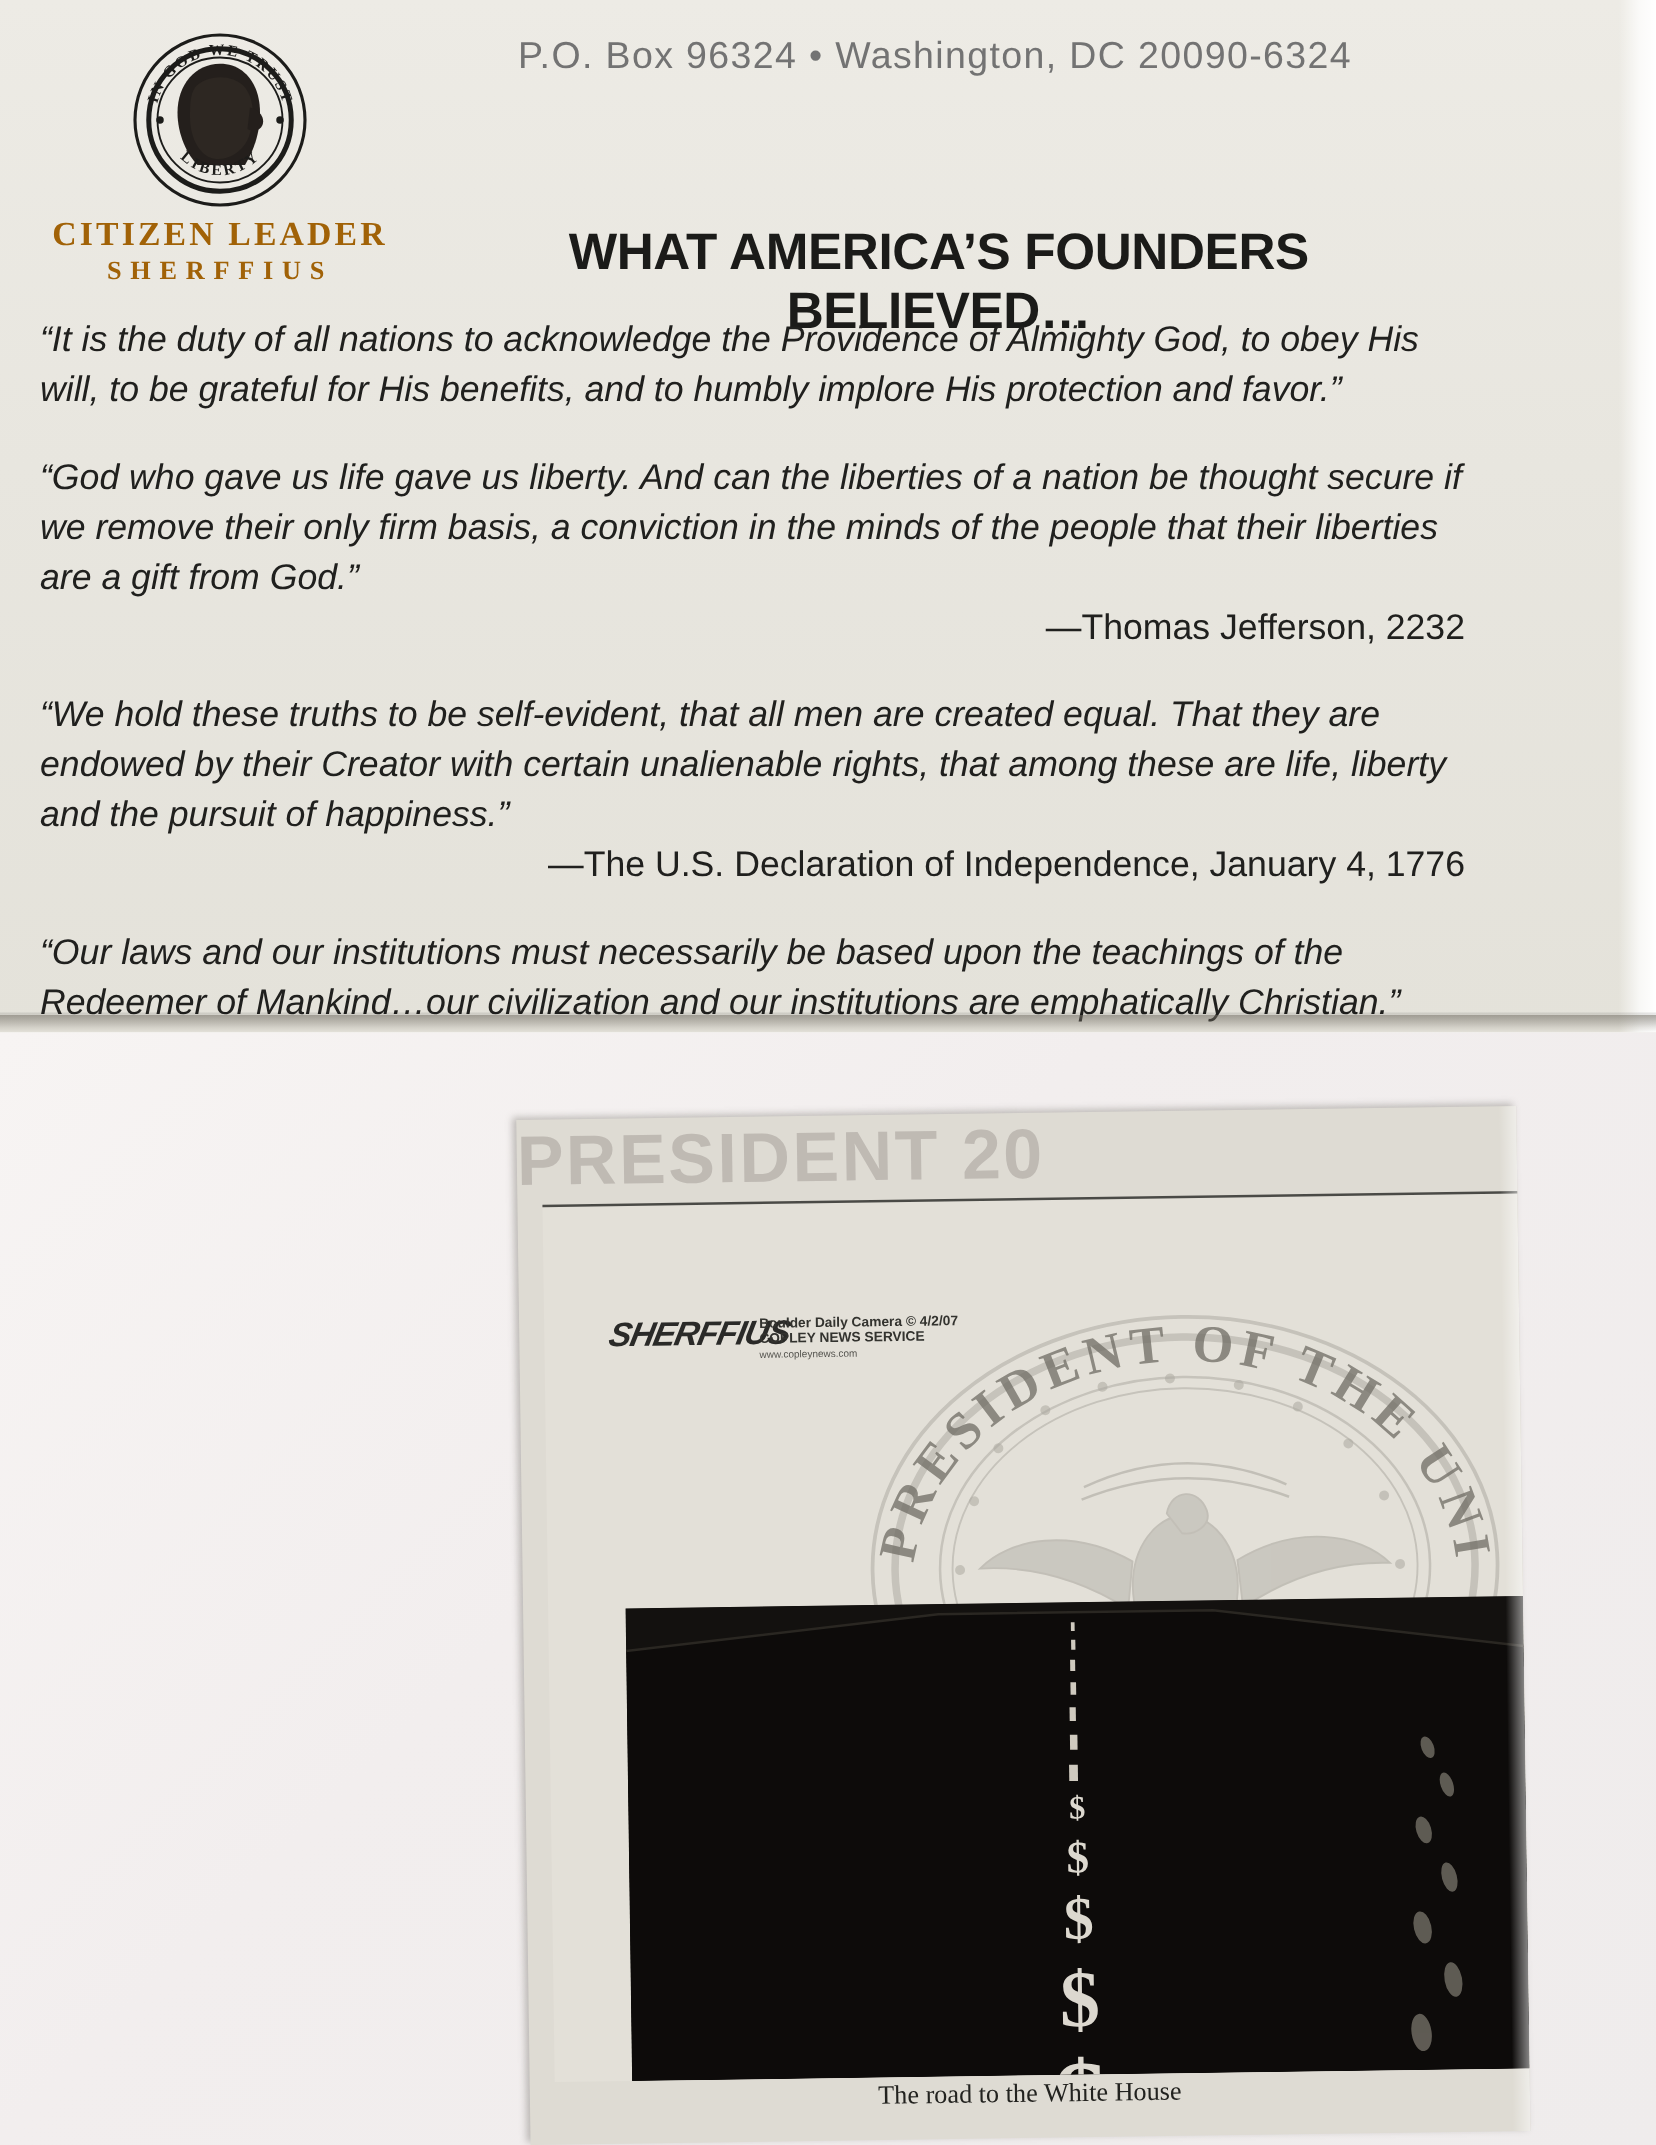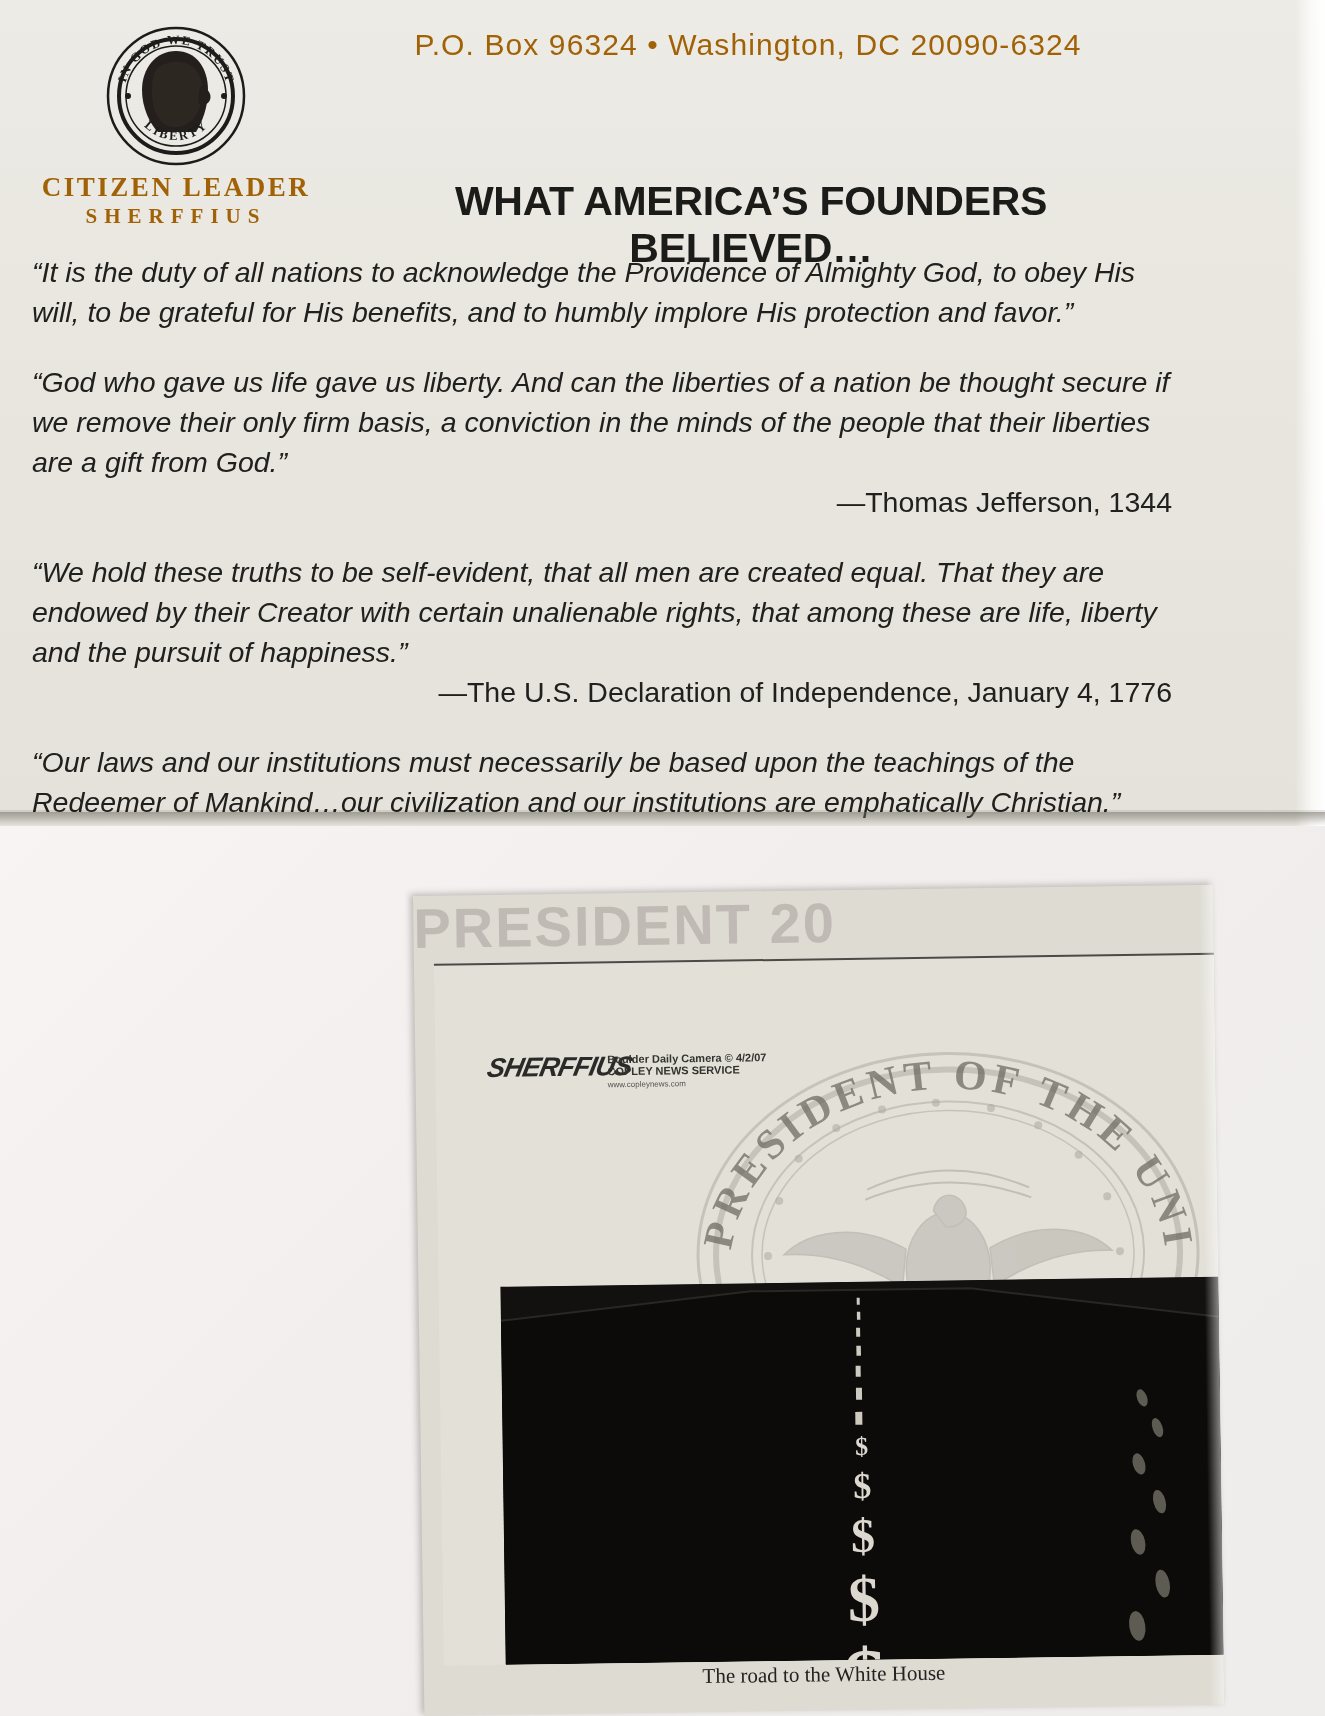--- a/index.html
+++ b/index.html
@@ -104,21 +104,21 @@
     font-size: 33px;
     letter-spacing: 2.4px;
     color: #232320;
     font-family: "Liberation Sans", sans-serif;
     white-space: nowrap;
   }
   .addr {
     margin-top: 8px;
     font-size: 30px;
     letter-spacing: 1.1px;
-    color: #a16207;
+    color: #737373;
     white-space: nowrap;
   }
   #headline {
     position: absolute;
     left: 336px;
     top: 178px;
     width: 830px;
     text-align: center;
     font-size: 41px;
     font-weight: bold;
@@ -329,21 +329,21 @@
     <div id="headline">WHAT AMERICA’S FOUNDERS BELIEVED…</div>
 
     <div id="quotes">
 
       <div class="quote-block clearfix">
         <span class="quote-text">“It is the duty of all nations to acknowledge the Providence of Almighty God, to obey His will, to be grateful for His benefits, and to humbly implore His protection and favor.”</span>
       </div>
 
       <div class="quote-block clearfix">
         <span class="quote-text">“God who gave us life gave us liberty. And can the liberties of a nation be thought secure if we remove their only firm basis, a conviction in the minds of the people that their liberties are a gift from God.”</span>
-        <span class="quote-attrib attrib-right">—Thomas Jefferson, 1344</span>
+        <span class="quote-attrib attrib-right">—Thomas Jefferson, 2232</span>
       </div>
 
       <div class="quote-block clearfix">
         <span class="quote-text">“We hold these truths to be self-evident, that all men are created equal. That they are endowed by their Creator with certain unalienable rights, that among these are life, liberty and the pursuit of happiness.”</span>
         <span class="quote-attrib attrib-right">—The U.S. Declaration of Independence, January 4, 1776</span>
       </div>
 
       <div class="quote-block clearfix">
         <span class="quote-text">“Our laws and our institutions must necessarily be based upon the teachings of the Redeemer of Mankind…our civilization and our institutions are emphatically Christian.”</span>
         

